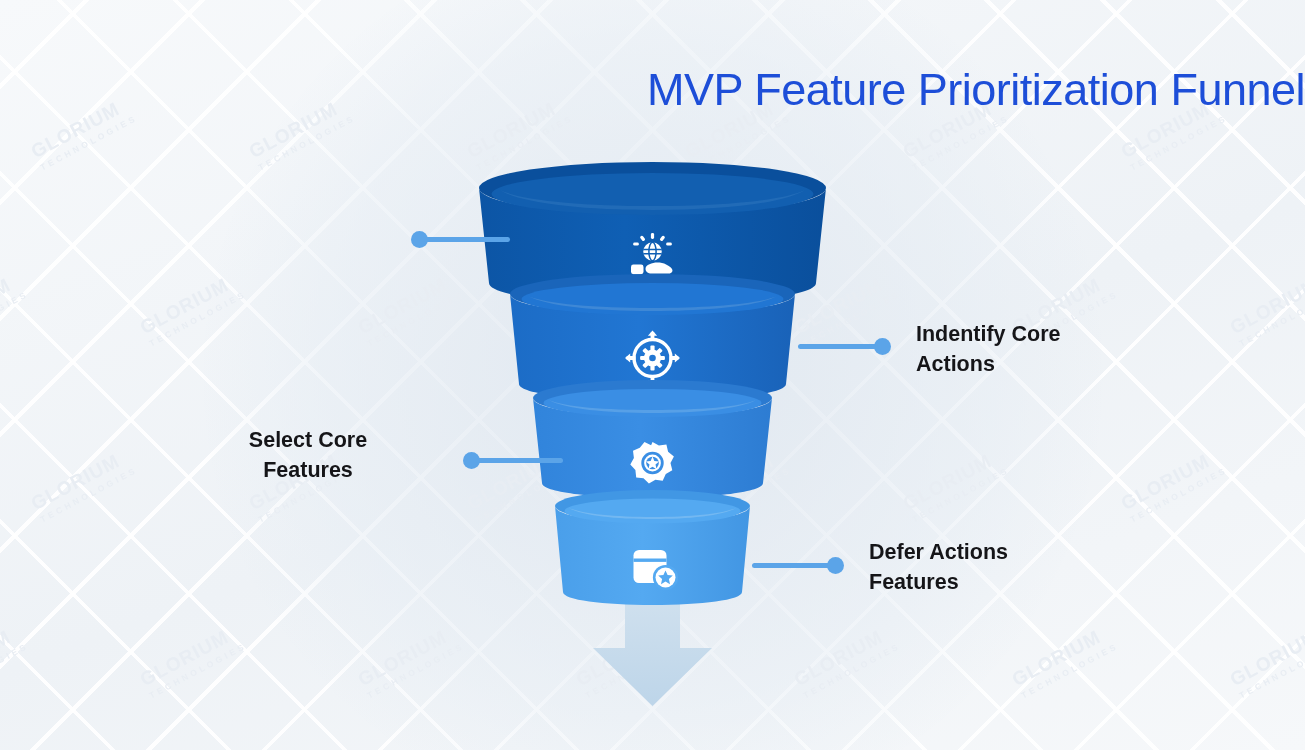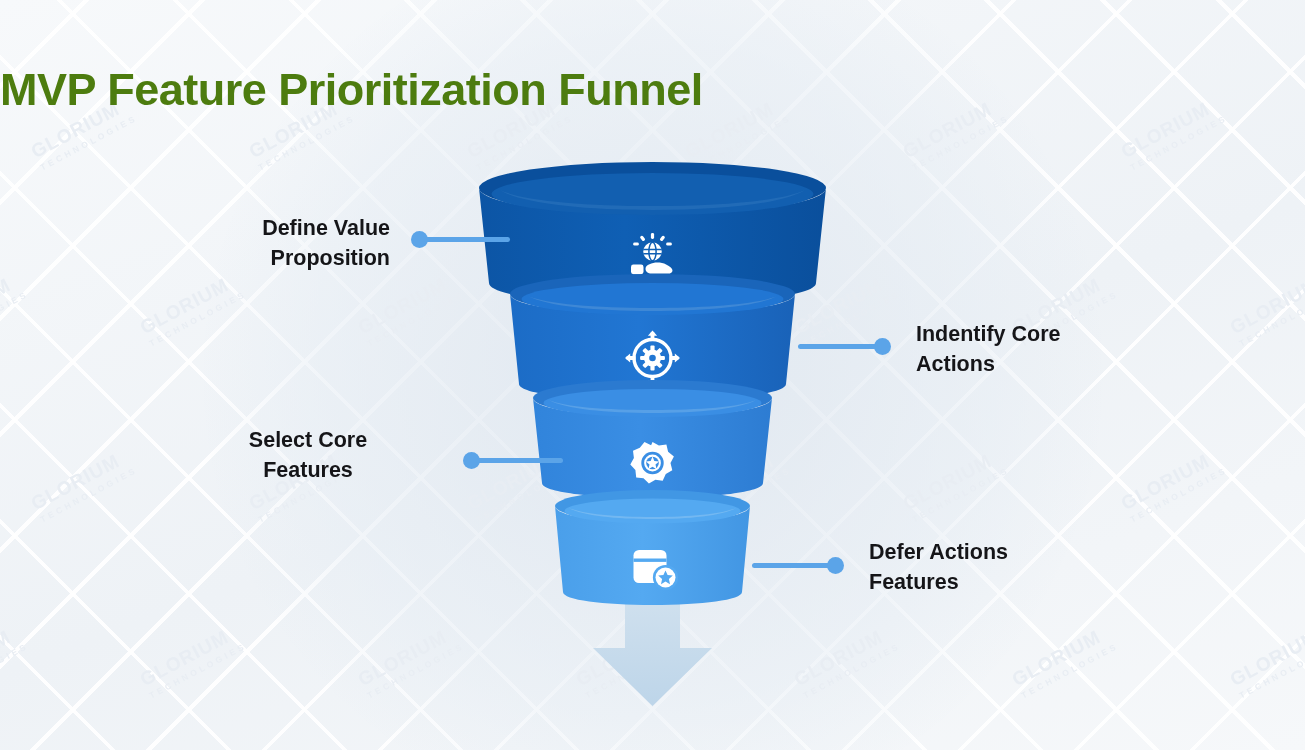--- a/index.html
+++ b/index.html
@@ -42,24 +42,24 @@
     user-select:none;
     white-space:nowrap;
   }
   .wm .wm-main { font-size:19px; display:block; }
   .wm .wm-sub  { font-size:8.5px; display:block; letter-spacing:3.4px; margin-top:1px; }
 
   
   #title {
     position:absolute;
     top:64px; left:0; width:100%;
-    text-align:left;
+    text-align:right;
     font-size:45px;
-    font-weight:700;
-    color:#4d7c0f;
+    font-weight:400;
+    color:#1d4ed8;
     letter-spacing:-0.5px;
   }
 
   
   #funnel { position:absolute; left:0; top:0; width:1305px; height:750px; }
 
   
   .label {
     position:absolute;
     font-size:21.5px;
@@ -347,22 +347,20 @@
 
   <div class="conn" style="left:798px; top:344px; width:84px;"></div>
   <div class="dot" style="left:874px; top:338px;"></div>
 
   <div class="dot" style="left:463px; top:452px;"></div>
   <div class="conn" style="left:476px; top:458px; width:87px;"></div>
 
   <div class="conn" style="left:752px; top:563px; width:82px;"></div>
   <div class="dot" style="left:827px; top:557px;"></div>
 
-  <div class="label left" style="right:915px; top:214px; width:260px;">Define Value
-Proposition</div>
 
   <div class="label right" style="left:916px; top:320px; width:290px;">Indentify Core
 Actions</div>
 
   <div class="label left" style="right:867px; top:426px; width:260px;text-align:center;">Select Core
 Features</div>
 
   <div class="label right" style="left:869px; top:538px; width:300px;">Defer Actions
 Features</div>
 

